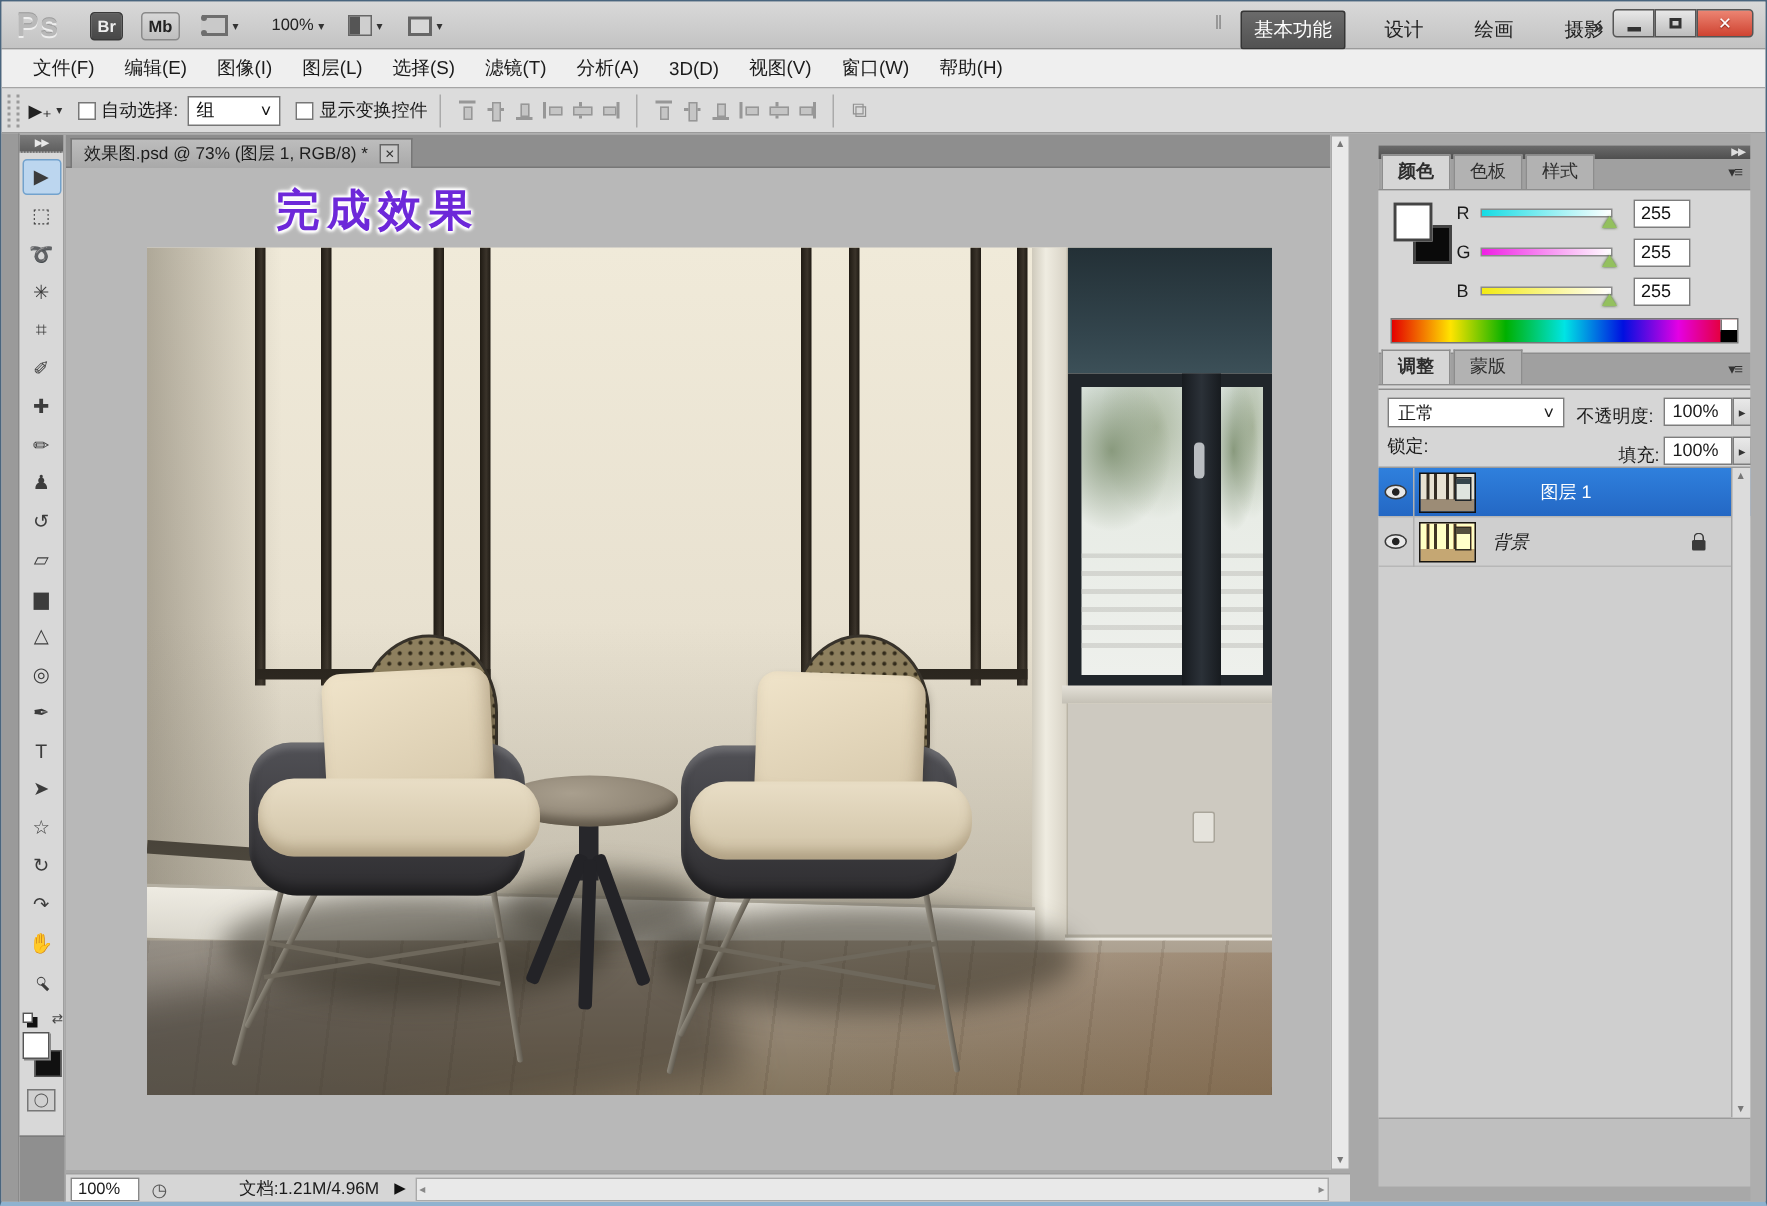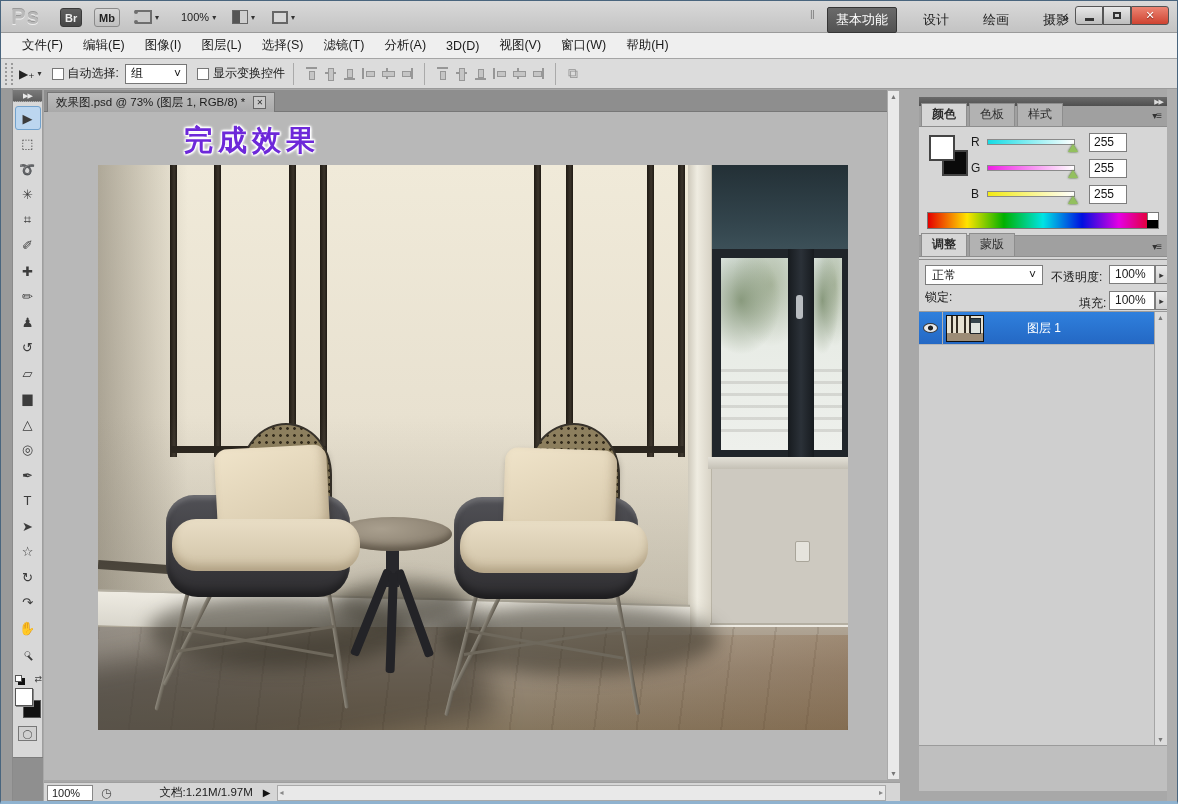--- a/index.html
+++ b/index.html
@@ -437,21 +437,21 @@
       </div>
 
       <div class="vscroll">
         <span class="sarrow" style="top:2px">▲</span>
         <span class="sarrow" style="bottom:2px">▼</span>
       </div>
 
       <div class="statusbar">
         <span class="zbox">100%</span>
         <span class="clockic">◷</span>
-        <span class="docinfo">文档:1.21M/1.97M</span>
+        <span class="docinfo">文档:1.21M/4.96M</span>
         <span class="flyout">▶</span>
         <div class="hscroll">
           <span class="la">◂</span>
           <span class="ra">▸</span>
         </div>
       </div>
     </div>
 
     <div class="dock">
       <div class="dock-head">▶▶</div>
@@ -528,20 +528,32 @@
       <div class="layerlist">
         <div class="lrow sel">
           <span class="eyebox">
               <span class="eye"></span>
             </span>
           <span class="thumbwrap">
               <span class="thumb"></span>
             </span>
           <span class="lname">图层 1</span>
         </div>
+        <div class="lrow">
+          <span class="eyebox">
+              <span class="eye"></span>
+            </span>
+          <span class="thumbwrap">
+              <span class="thumb warm"></span>
+            </span>
+          <span class="lname it">背景</span>
+          <span class="rowlock">
+              <span class="locksym"></span>
+            </span>
+        </div>
         <div class="listscroll">
           <span class="sarrow" style="top:2px">▲</span>
           <span class="sarrow" style="bottom:2px">▼</span>
         </div>
       </div>
     </div>
 
     <div class="right-strip"></div>
   </div>
 </div>

